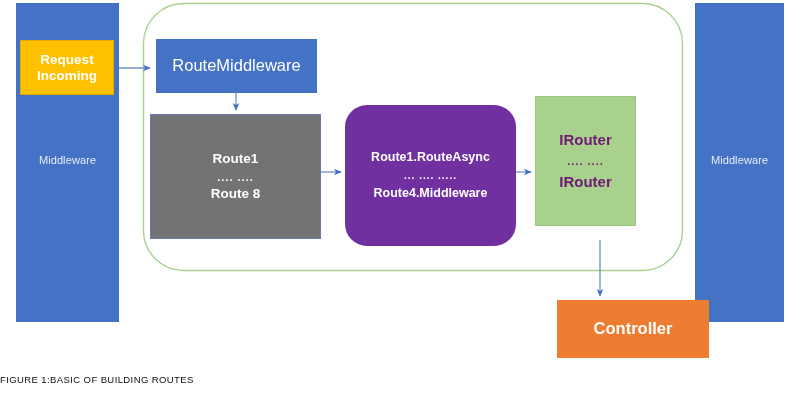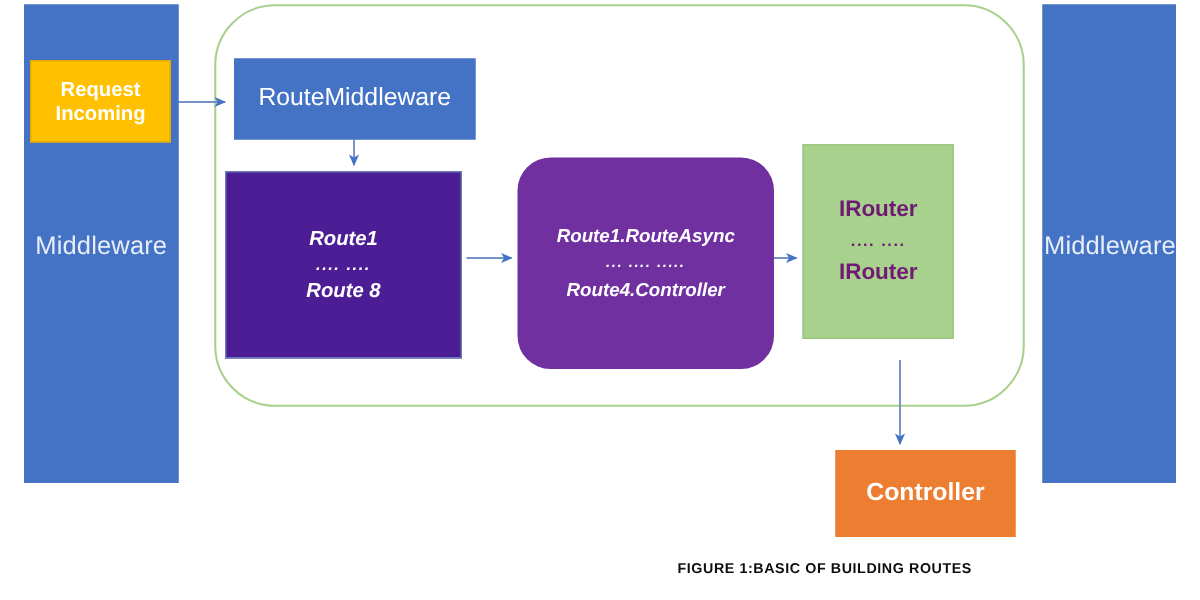--- a/index.html
+++ b/index.html
@@ -38,21 +38,21 @@
     line-height: 1.18;
   }
 
   
   .mw-bar {
     background: #4472C4;
     border: 1px solid #4472C4;
   }
   .mw-bar .mw-label {
     color: #E8EEF8;
-    font-size: 17px;
+    font-size: 11px;
     font-weight: 400;
     letter-spacing: .1px;
   }
   #mw-left  { left: 16px;  top: 3px; width: 103px; height: 319px; }
   #mw-right { left: 695px; top: 3px; width: 89px;  height: 319px; }
   #mw-left .mw-label  { position: absolute; top: 150px; width: 100%; }
   #mw-right .mw-label { position: absolute; top: 150px; width: 100%; }
 
   
   #incoming-request {
@@ -69,71 +69,69 @@
     left: 156px; top: 39px; width: 161px; height: 54px;
     background: #4472C4;
     border: 1px solid #4472C4;
     color: #ffffff;
     font-size: 16.5px;
     font-weight: normal;
   }
 
   
   #route-collection {
-    left: 150px; top: 114px; width: 158px; height: 125px;
-    background: #4c1d95;
+    left: 150px; top: 114px; width: 171px; height: 125px;
+    background: #737373;
     border: 1px solid #6A77B5;
     color: #ffffff;
     font-size: 13.5px;
     font-weight: bold;
-    font-style: italic;
   }
   #route-collection .dots { font-size: 11px; letter-spacing: 1px; margin: 4px 0 3px; }
 
   
   #route-async {
     left: 345px; top: 105px; width: 171px; height: 141px;
     background: #7030A0;
     border-radius: 22px;
     color: #ffffff;
     font-size: 12.5px;
     font-weight: bold;
-    font-style: italic;
   }
   #route-async .dots { font-size: 10px; letter-spacing: 1px; margin: 5px 0 4px; }
 
   
   #irouter {
     left: 535px; top: 96px; width: 101px; height: 130px;
     background: #A9D18E;
     border: 1px solid #9CC57F;
     color: #701a75;
     font-size: 15px;
     font-weight: bold;
   }
   #irouter .dots { font-size: 11px; letter-spacing: 1px; margin: 6px 0 5px; }
 
   
   #controller {
-    left: 557px; top: 300px; width: 120px; height: 58px;
+    left: 557px; top: 300px; width: 152px; height: 58px;
     background: #ED7D31;
     border: 1px solid #ED7D31;
     color: #ffffff;
     font-size: 16.5px;
     font-weight: bold;
   }
 
   
   #figure-caption {
     position: absolute;
     left: 0; top: 374px;
     width: 648px;
-    text-align: right;
+    text-align: left;
     font-size: 9.5px;
-    font-weight: bold;
+    font-weight: normal;
     letter-spacing: .4px;
     color: #0d0d0d;
   }
   .nowrap { white-space: nowrap; }
 </style>
 </head>
 <body>
 
 <div id="canvas">
 
@@ -176,21 +174,21 @@
 
   <div class="node" id="route-collection">
     <span>Route1</span>
     <span class="dots">.... ....</span>
     <span>Route 8</span>
   </div>
 
   <div class="node" id="route-async">
     <span class="nowrap">Route1.RouteAsync</span>
     <span class="dots">... .... .....</span>
-    <span class="nowrap">Route4.Controller</span>
+    <span class="nowrap">Route4.Middleware</span>
   </div>
 
   <div class="node" id="irouter">
     <span>IRouter</span>
     <span class="dots">.... ....</span>
     <span>IRouter</span>
   </div>
 
   <div class="node" id="controller">
     <span>Controller</span>

